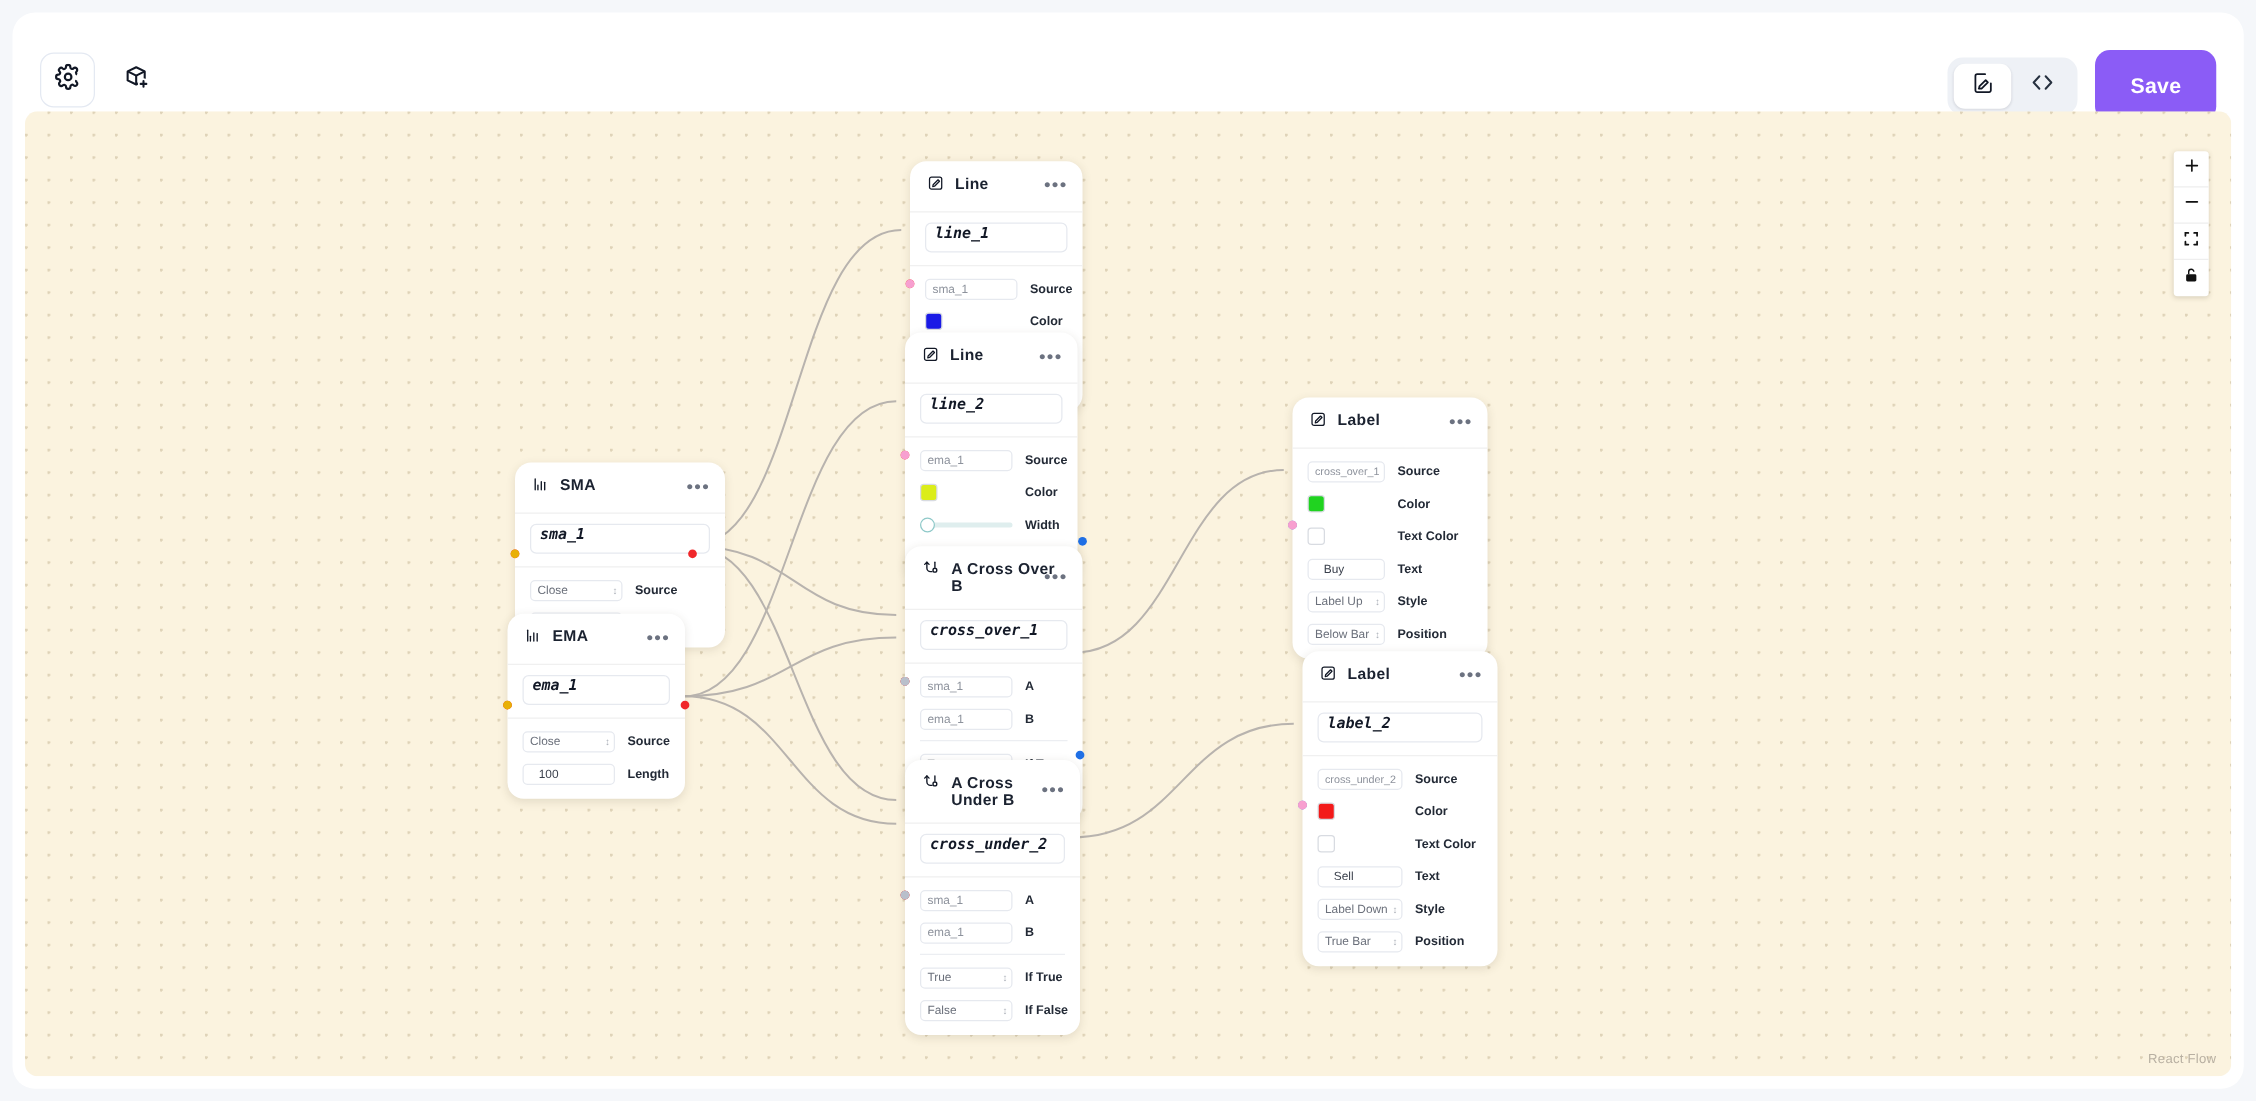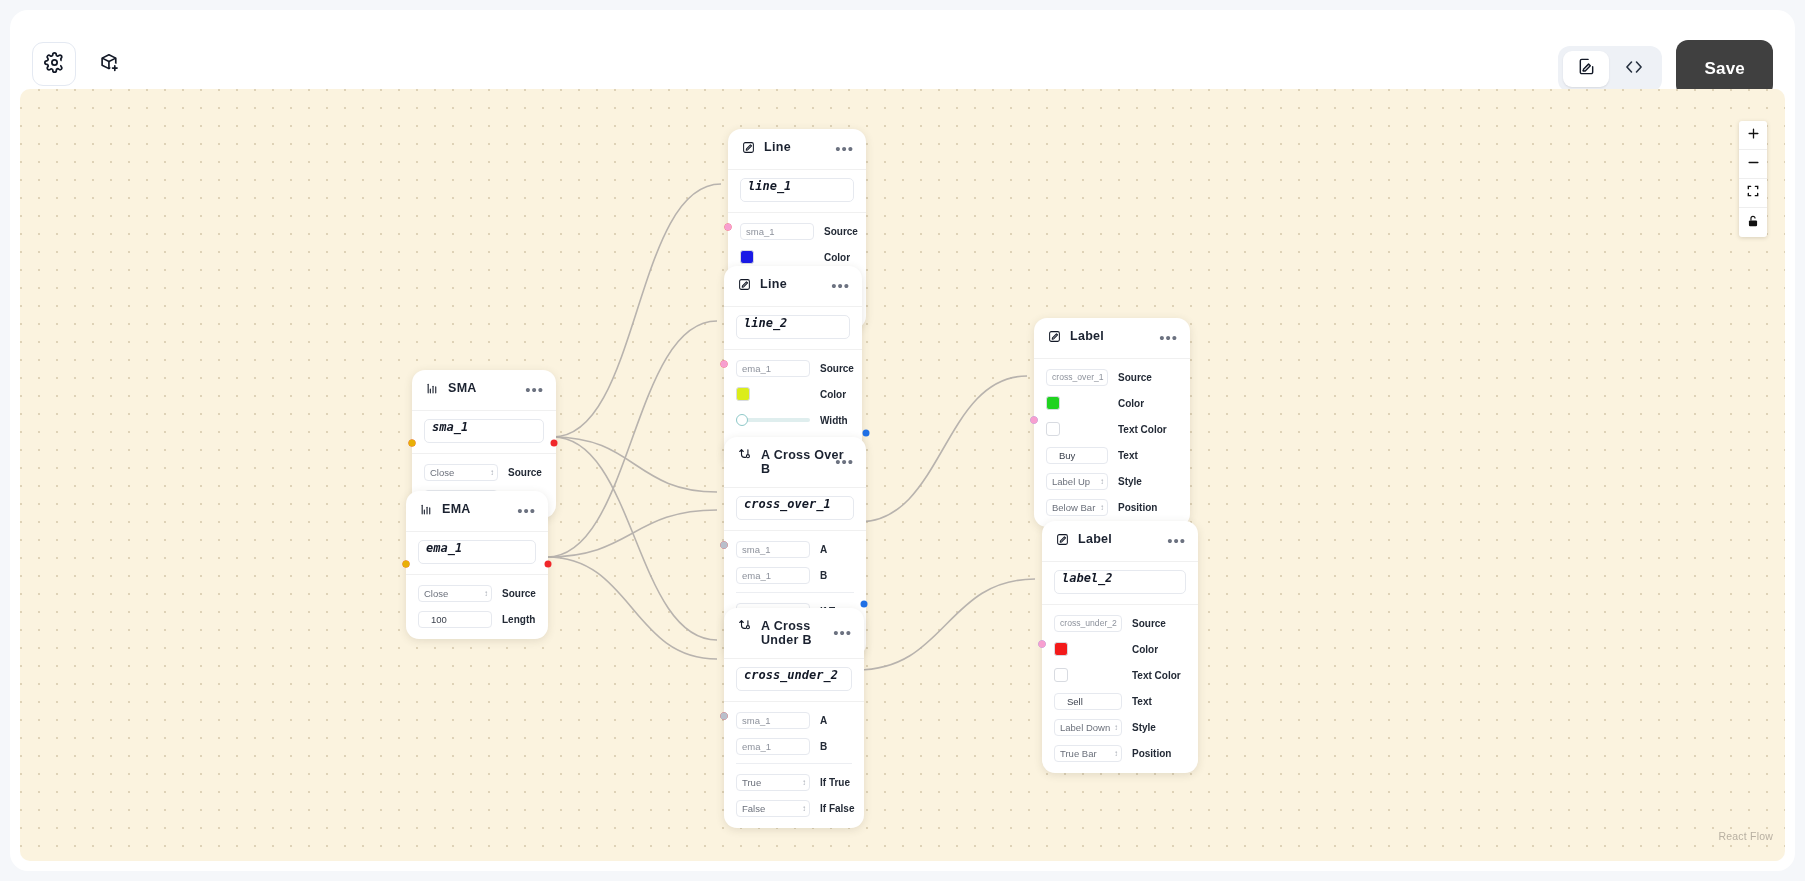--- a/index.html
+++ b/index.html
@@ -33,21 +33,21 @@
     display: flex; align-items: center; gap: 2px;
     background: #eef1f6; border-radius: 12px; padding: 5px;
   }
   .seg-item {
     width: 46px; height: 36px; border-radius: 9px;
     display: flex; align-items: center; justify-content: center;
   }
   .seg-item.active { background: #ffffff; box-shadow: 0 1px 2px rgba(16,24,40,.10); }
   .save-btn {
     height: 57px; padding: 0 28px; border-radius: 12px;
-    background: #404040; color: #ffffff;
+    background: #8b5cf6; color: #ffffff;
     font-size: 17px; font-weight: 600; letter-spacing: .2px;
     display: flex; align-items: center; justify-content: center;
     border: none; cursor: pointer; font-family: inherit;
   }
 
   
   .canvas {
     position: absolute; left: 10px; top: 79px;
     width: 1765px; height: 772px;
     border-radius: 10px; overflow: hidden;
@@ -135,21 +135,21 @@
     width: 28px; background: #ffffff;
     border-radius: 3px; overflow: hidden;
     box-shadow: 0 1px 4px rgba(60,50,30,.18);
   }
   .zoom-btn {
     height: 29px; display: flex; align-items: center; justify-content: center;
     border-bottom: 1px solid #eeeeee; color: #111;
   }
   .zoom-btn:last-child { border-bottom: none; }
   .attrib {
-    position: absolute; right: 12px; bottom: 19px;
+    position: absolute; right: 12px; bottom: 8px;
     font-size: 10.5px; color: #b8b0a2; letter-spacing: .2px;
   }
 </style>
 </head>
 <body>
 
 <div id="app">
 
   <div class="toolbar">
     <div class="tb-left">
@@ -308,21 +308,21 @@
         </div>
         <div class="row">
           <div class="ctrl">
               <div class="selbox">Select...</div>
             </div>
           <span class="lbl">Style</span>
         </div>
       </div>
     </div>
 
-    <div class="node" style="left:392px; top:281px; width:144px;">
+    <div class="node" style="left:392px; top:281px; width:168px;">
       <div class="node-head">
         <span>
           <svg width="13" height="13" viewBox="0 0 24 24" fill="none" stroke="#121826" stroke-width="2" stroke-linecap="round">
             <path d="M4 20V4"></path>
               <path d="M8 20v-7"></path>
               <path d="M13 20V8"></path>
               <path d="M18 20v-11"></path>
           </svg>
         </span>
         <span class="node-title">SMA</span>

